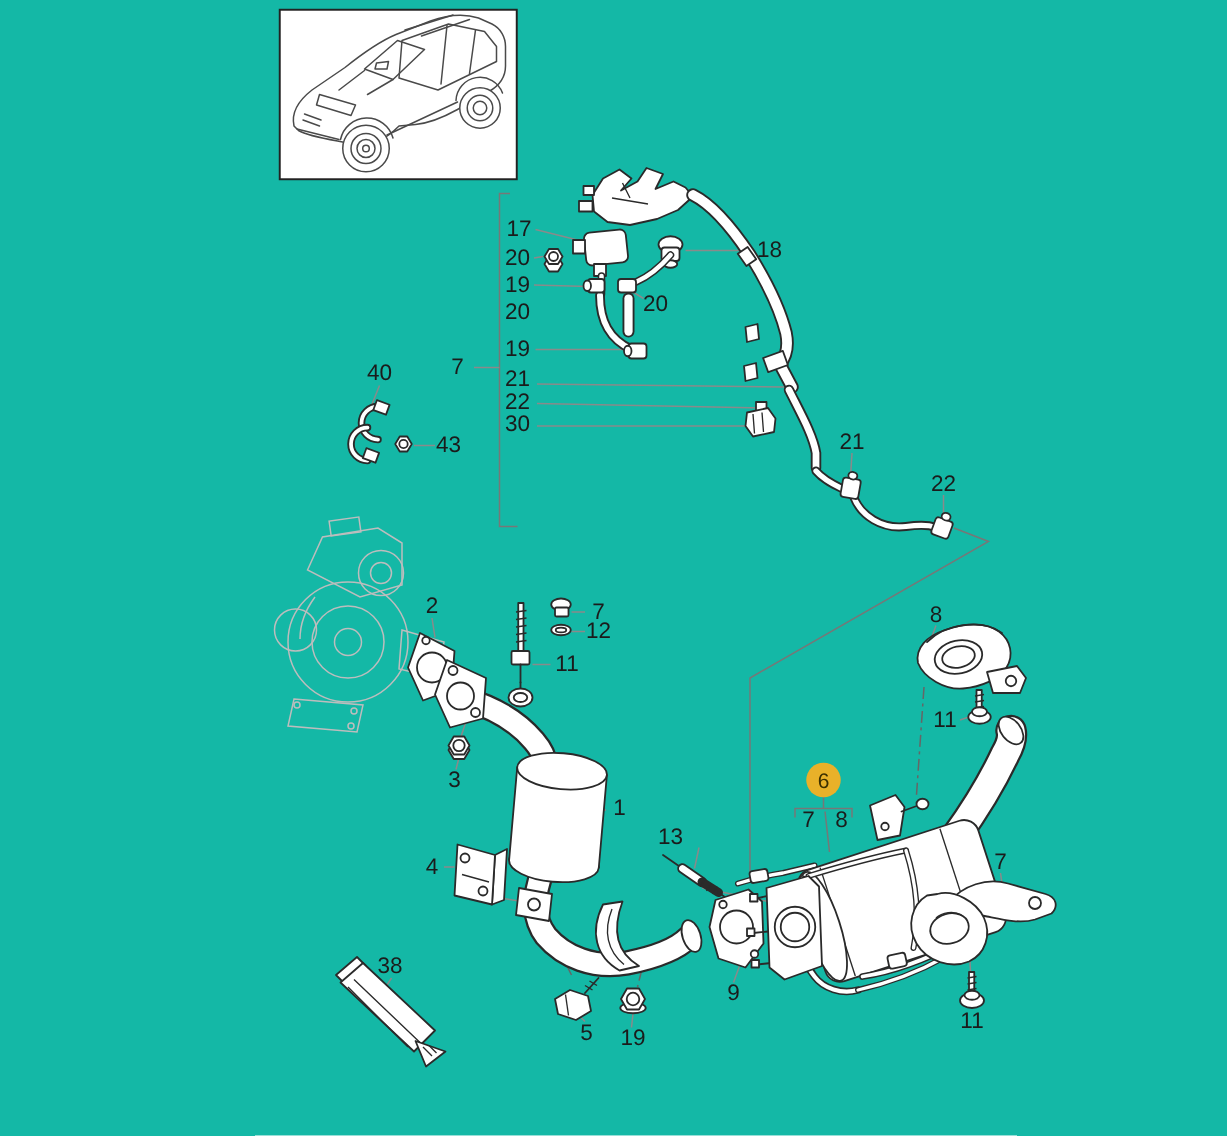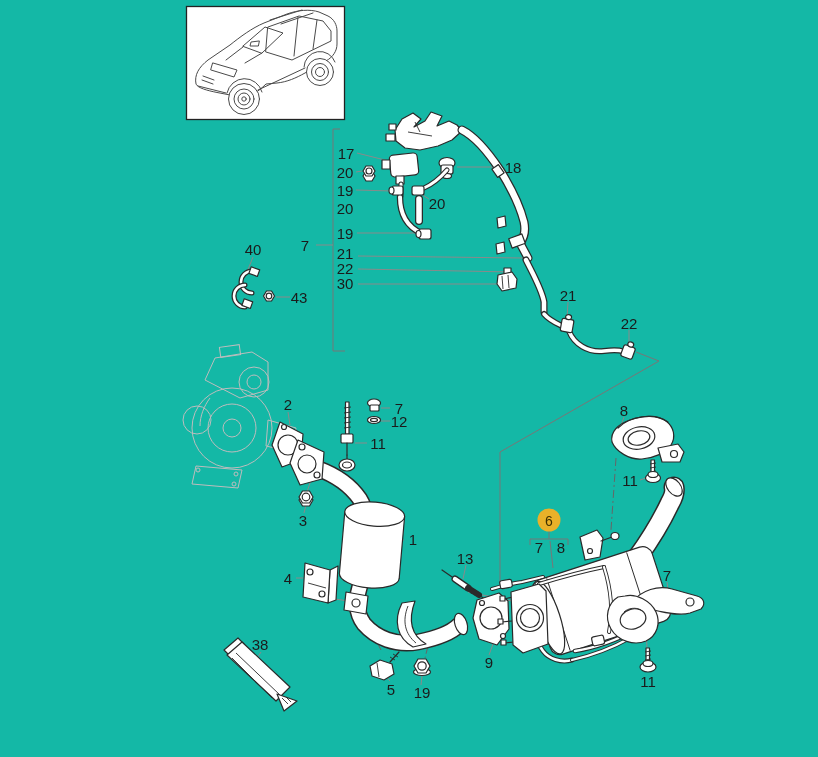--- a/index.html
+++ b/index.html
@@ -384,21 +384,21 @@
   <div class="lbl" style="left:437px;top:203px">20</div>
   <div class="lbl" style="left:253px;top:249px">40</div>
   <div class="lbl" style="left:299px;top:297px">43</div>
   <div class="lbl" style="left:288px;top:404px">2</div>
   <div class="lbl" style="left:399px;top:408px">7</div>
   <div class="lbl" style="left:399px;top:421px">12</div>
   <div class="lbl" style="left:378px;top:443px">11</div>
   <div class="lbl" style="left:303px;top:520px">3</div>
   <div class="lbl" style="left:413px;top:539px">1</div>
   <div class="lbl" style="left:288px;top:578px">4</div>
-  <div class="lbl" style="left:465px;top:558px">13</div>
+  <div class="lbl" style="left:447px;top:558px">13</div>
   <div class="lbl" style="left:260px;top:644px">38</div>
   <div class="lbl" style="left:391px;top:689px">5</div>
   <div class="lbl" style="left:422px;top:692px">19</div>
   <div class="lbl" style="left:489px;top:662px">9</div>
   <div class="lbl" style="left:568px;top:295px">21</div>
   <div class="lbl" style="left:629px;top:323px">22</div>
   <div class="badge" style="left: 549px; top: 520px; background: rgb(233, 177, 41); color: rgb(61, 48, 0);">6</div>
   <div class="lbl" style="left:539px;top:547px">7</div>
   <div class="lbl" style="left:561px;top:547px">8</div>
   <div class="lbl" style="left:624px;top:410px">8</div>

